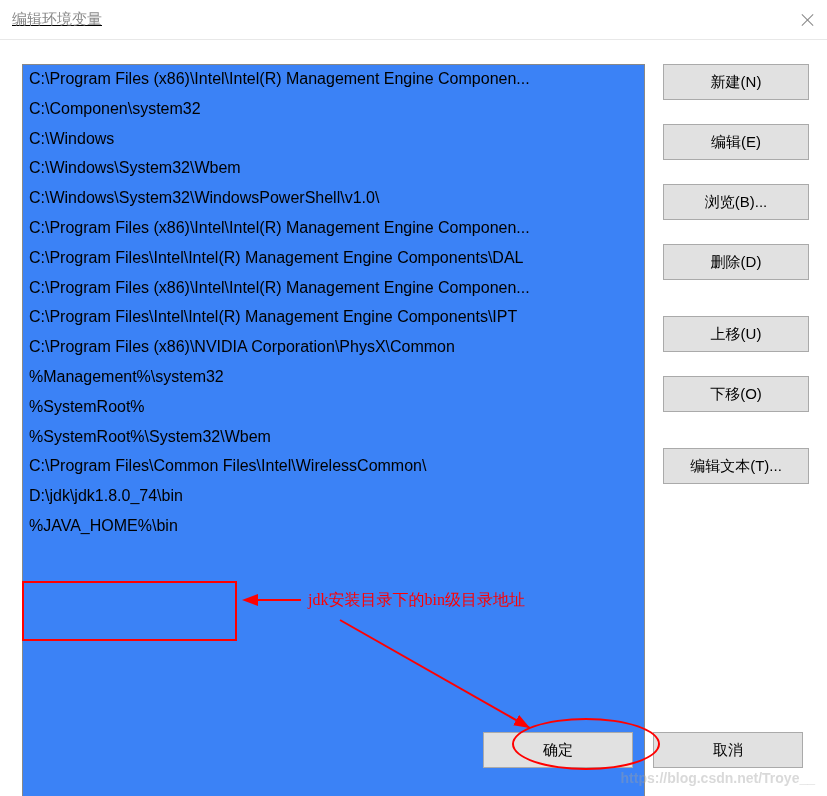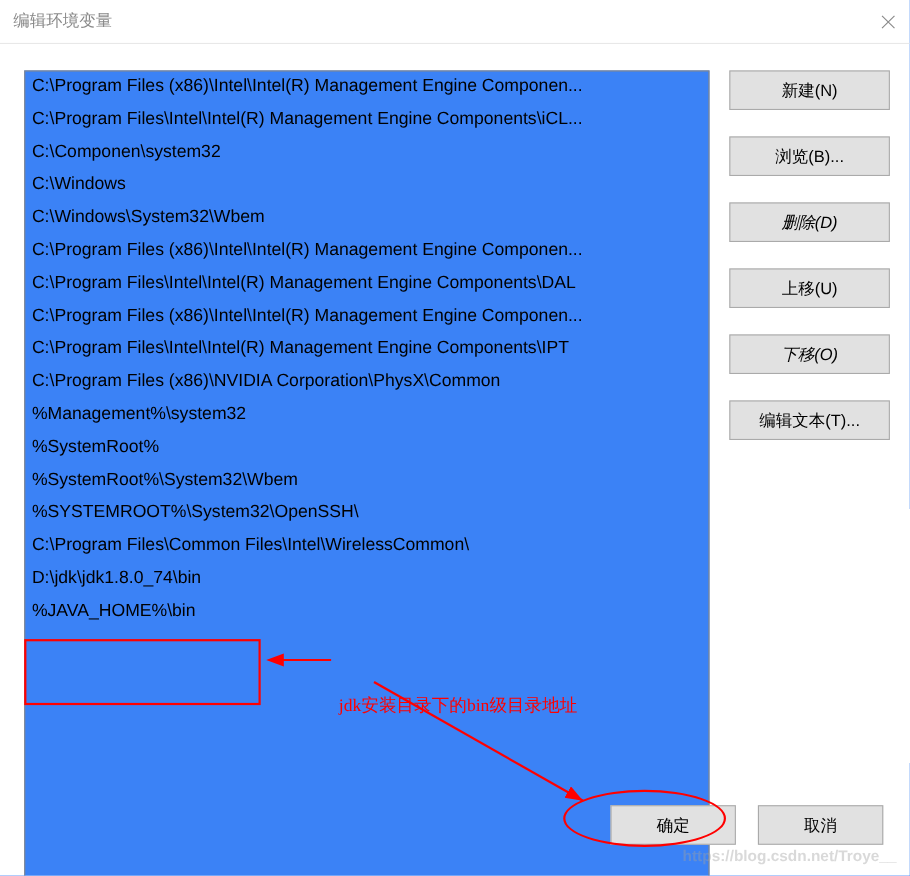--- a/index.html
+++ b/index.html
@@ -12,20 +12,21 @@
       position: relative;
       overflow: hidden;
     }
     .titlebar {
       height: 40px;
       display: flex;
       align-items: center;
       justify-content: space-between;
       padding: 0 12px;
       border-bottom: 1px solid #e8e8e8;
+      text-decoration: underline;
     }
     .titlebar-title {
       color: #888;
       font-size: 15px;
     }
     .close-icon {
       width: 14px;
       height: 14px;
       position: relative;
       cursor: default;
@@ -76,30 +77,30 @@
       border: 1px solid #aaa;
       background: #e1e1e1;
       font-size: 15px;
       font-family: inherit;
       cursor: default;
       display: flex;
       align-items: center;
       justify-content: center;
     }
     .gap-small { margin-bottom: 24px; }
-    .gap-large { margin-bottom: 24px; font-style: italic; }
+    .gap-large { margin-bottom: 36px; }
 
     .footer {
       position: absolute;
       bottom: 28px;
       right: 24px;
       display: flex;
       gap: 20px;
     }
-    .footer .btn { width: 114px; }
+    .footer .btn { width: 150px; }
 
     
     .red-box {
       position: absolute;
       border: 2px solid #f00;
       background: transparent;
       pointer-events: none;
     }
     .red-text {
       position: absolute;
@@ -133,40 +134,40 @@
 <body>
 
 <div class="titlebar">
   <span class="titlebar-title">编辑环境变量</span>
   <span class="close-icon"></span>
 </div>
 
 <div class="content">
   <div class="listbox">
     <div class="list-item">C:\Program Files (x86)\Intel\Intel(R) Management Engine Componen...</div>
-    <div class="list-item">C:\Program Files\Intel\Intel(R) Management Engine Components\iCL...</div>
     <div class="list-item">C:\Componen\system32</div>
     <div class="list-item">C:\Windows</div>
     <div class="list-item">C:\Windows\System32\Wbem</div>
+    <div class="list-item">C:\Windows\System32\WindowsPowerShell\v1.0\</div>
     <div class="list-item">C:\Program Files (x86)\Intel\Intel(R) Management Engine Componen...</div>
     <div class="list-item">C:\Program Files\Intel\Intel(R) Management Engine Components\DAL</div>
     <div class="list-item">C:\Program Files (x86)\Intel\Intel(R) Management Engine Componen...</div>
     <div class="list-item">C:\Program Files\Intel\Intel(R) Management Engine Components\IPT</div>
     <div class="list-item">C:\Program Files (x86)\NVIDIA Corporation\PhysX\Common</div>
     <div class="list-item">%Management%\system32</div>
     <div class="list-item">%SystemRoot%</div>
     <div class="list-item">%SystemRoot%\System32\Wbem</div>
-    <div class="list-item">%SYSTEMROOT%\System32\OpenSSH\</div>
     <div class="list-item">C:\Program Files\Common Files\Intel\WirelessCommon\</div>
     <div class="list-item">D:\jdk\jdk1.8.0_74\bin</div>
     <div class="list-item">%JAVA_HOME%\bin</div>
   </div>
 
   <div class="sidebar-buttons">
     <button class="btn gap-small">新建(N)</button>
+    <button class="btn gap-small">编辑(E)</button>
     <button class="btn gap-small">浏览(B)...</button>
     <button class="btn gap-large">删除(D)</button>
     <button class="btn gap-small">上移(U)</button>
     <button class="btn gap-large">下移(O)</button>
     <button class="btn">编辑文本(T)...</button>
   </div>
 </div>
 
 <div class="footer">
   <button class="btn">确定</button>
@@ -177,21 +178,21 @@
 
 <svg class="arrow" style="left:246px; top:590px; width:60px; height:20px;">
   <defs>
     <marker id="ah1" markerWidth="10" markerHeight="10" refX="2" refY="3" orient="auto">
       <path d="M0,0 L0,6 L8,3 z" fill="#f00"></path>
     </marker>
   </defs>
   <line x1="55" y1="10" x2="8" y2="10" stroke="#f00" stroke-width="2" marker-end="url(#ah1)"></line>
 </svg>
 
-<div class="red-text" style="left:308px; top:590px;margin-top:41px;">jdk安装目录下的bin级目录地址</div>
+<div class="red-text" style="left:308px; top:590px;">jdk安装目录下的bin级目录地址</div>
 
 <svg class="arrow" style="left:330px; top:610px; width:220px; height:130px;">
   <defs>
     <marker id="ah2" markerWidth="10" markerHeight="10" refX="8" refY="3" orient="auto">
       <path d="M0,0 L0,6 L8,3 z" fill="#f00"></path>
     </marker>
   </defs>
   <line x1="10" y1="10" x2="200" y2="118" stroke="#f00" stroke-width="2" marker-end="url(#ah2)"></line>
 </svg>
 

